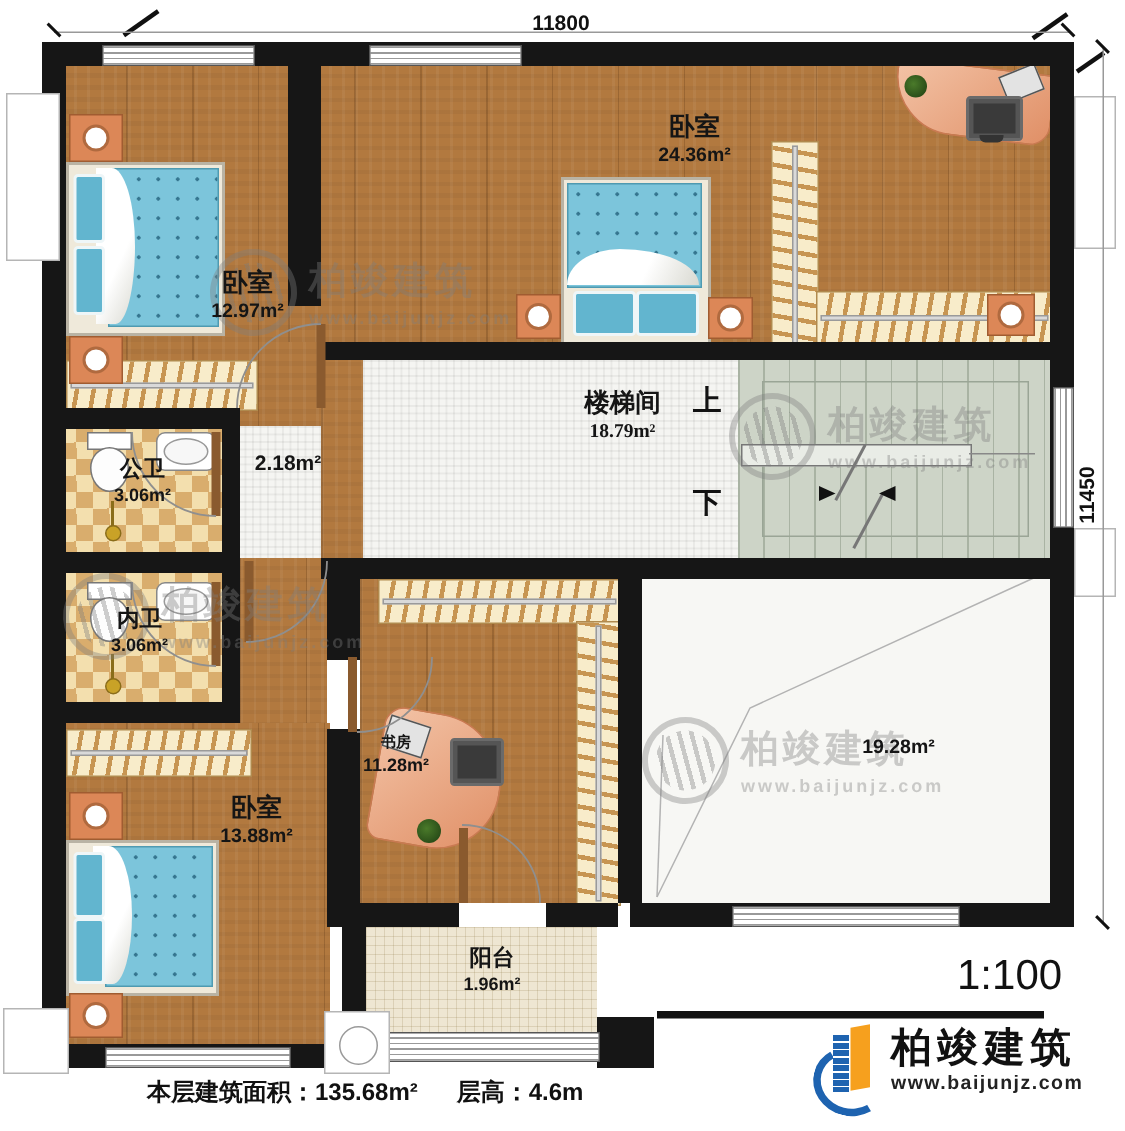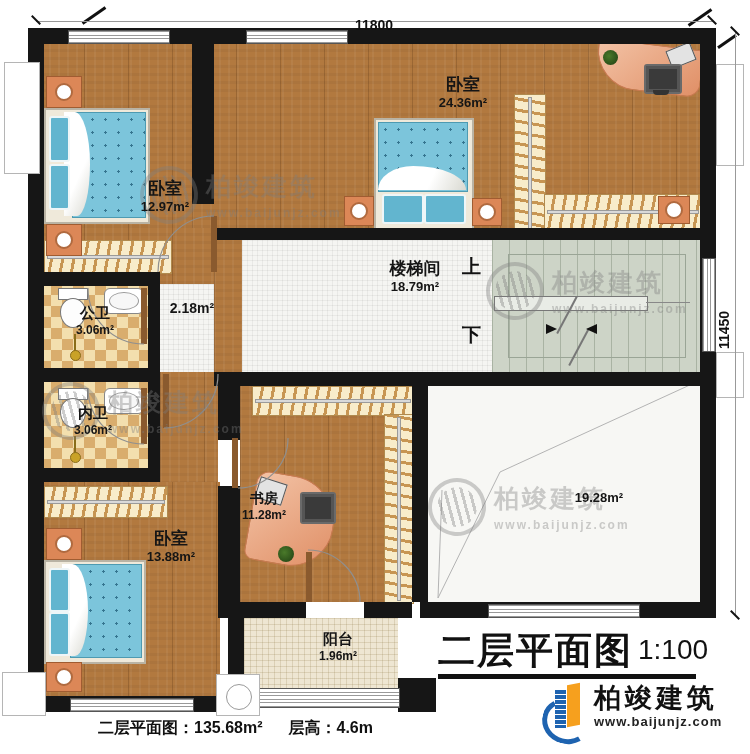--- a/index.html
+++ b/index.html
@@ -301,66 +301,65 @@
   </div>
 
   <div class="rl" style="left:120px;top:178px;width:90px;">
     <div class="nm">卧室</div>
       <div class="ar">12.97m²</div>
   </div>
   <div class="rl" style="left:408px;top:74px;width:110px;">
     <div class="nm">卧室</div>
       <div class="ar">24.36m²</div>
   </div>
-  <div class="rl" style="left:360px;top:258px;width:110px;">
+  <div class="rl" style="left:360px;top:258px;width:110px;font-family:Liberation Serif, serif;">
     <div class="nm">楼梯间</div>
       <div class="ar">18.79m²</div>
   </div>
   <div class="rl" style="left:158px;top:300px;width:68px;">
     <div class="ar" style="font-size:14px;">2.18m²</div>
   </div>
   <div class="rl" style="left:60px;top:304px;width:70px;">
     <div class="nm" style="font-size:15px;">公卫</div>
       <div class="ar" style="font-size:12px;">3.06m²</div>
   </div>
   <div class="rl" style="left:58px;top:404px;width:70px;">
     <div class="nm" style="font-size:15px;">内卫</div>
       <div class="ar" style="font-size:12px;">3.06m²</div>
   </div>
   <div class="rl" style="left:126px;top:528px;width:90px;">
     <div class="nm">卧室</div>
       <div class="ar">13.88m²</div>
   </div>
   <div class="rl" style="left:222px;top:490px;width:84px;">
-    <div class="nm" style="font-size:14px;">书房</div>
+    <div class="nm" style="font-size:10px;">书房</div>
       <div class="ar" style="font-size:12px;">11.28m²</div>
   </div>
   <div class="rl" style="left:538px;top:490px;width:122px;">
       <div class="ar">19.28m²</div>
   </div>
-  <div class="rl" style="left:288px;top:630px;width:80px;margin-left:10px;">
+  <div class="rl" style="left:288px;top:630px;width:80px;">
     <div class="nm" style="font-size:15px;">阳台</div>
       <div class="ar" style="font-size:12px;">1.96m²</div>
   </div>
 
   <div class="dim-line" style="left:36px;top:21px;width:678px;height:1px;"></div>
   <div class="tick" style="left:30px;top:19px;width:12px;height:2px;transform:rotate(45deg);"></div>
   <div class="tick" style="left:706px;top:19px;width:12px;height:2px;transform:rotate(45deg);"></div>
-  <div class="dim-txt" style="left:346px;top:17px;width:56px;">11800</div>
+  <div class="dim-txt" style="left:346px;top:7px;width:56px;">11800</div>
   <div class="dim-line" style="left:735px;top:32px;width:1px;height:584px;"></div>
   <div class="tick" style="left:729px;top:30px;width:12px;height:2px;transform:rotate(45deg);"></div>
   <div class="tick" style="left:729px;top:614px;width:12px;height:2px;transform:rotate(45deg);"></div>
   <div class="dim-txt" style="left:694px;top:322px;width:60px;transform:rotate(-90deg);">11450</div>
 
-  <div class="title-cn" style="left:438px;top:626px;">二层平面图</div>
   <div class="title-scale" style="left:638px;top:634px;">1:100</div>
   <div class="title-rule" style="left:438px;top:674px;width:258px;height:5px;"></div>
 
   <div class="stats" style="left:98px;top:718px;">
-    <span><span>二层平面图：</span><span>135.68m²</span></span>
+    <span><span>本层建筑面积：</span><span>135.68m²</span></span>
     <span><span>层高：</span><span>4.6m</span></span>
   </div>
 
   <div class="logo" style="left:544px;top:684px;">
     <span class="glyph">
       <span class="swoosh"></span>
         <span class="bar1"></span>
         <span class="bar2"></span>
     </span>
     <span>

